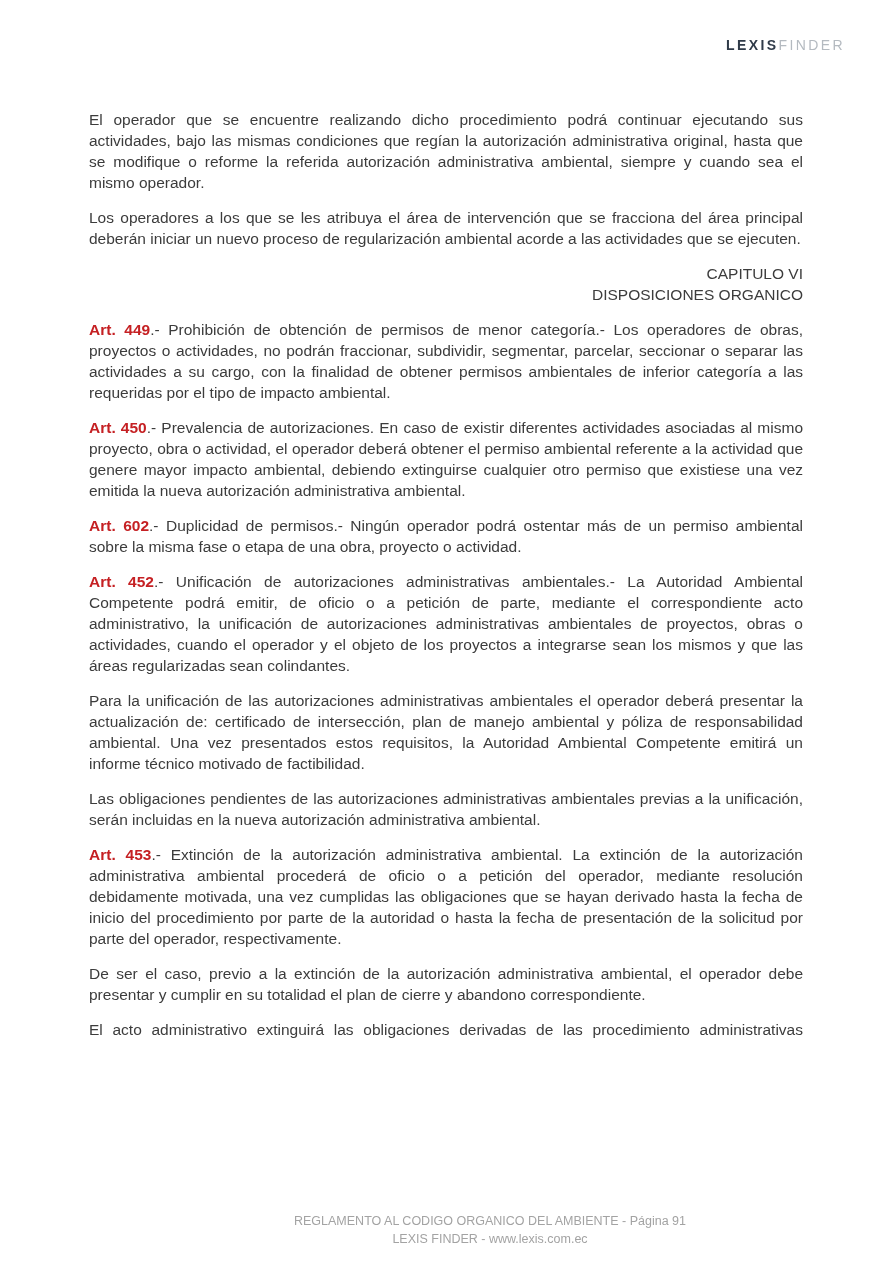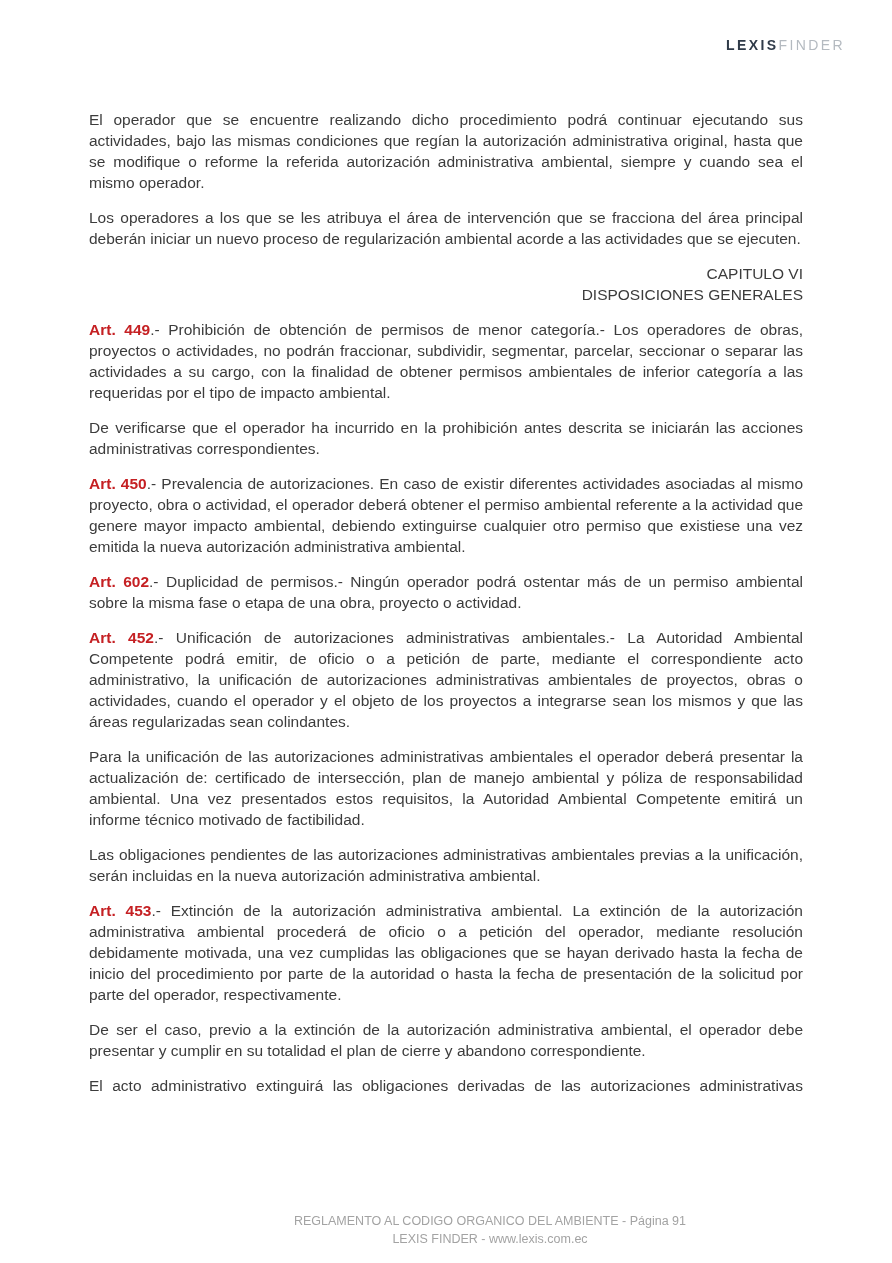--- a/index.html
+++ b/index.html
@@ -71,43 +71,42 @@
   </div>
 
   <div class="content">
 
     <p class="para">El operador que se encuentre realizando dicho procedimiento podrá continuar ejecutando sus actividades, bajo las mismas condiciones que regían la autorización administrativa original, hasta que se modifique o reforme la referida autorización administrativa ambiental, siempre y cuando sea el mismo operador.</p>
 
     <p class="para">Los operadores a los que se les atribuya el área de intervención que se fracciona del área principal deberán iniciar un nuevo proceso de regularización ambiental acorde a las actividades que se ejecuten.</p>
 
     <p class="para heading">
       <span class="heading-line">CAPITULO VI</span>
-      <span class="heading-line">DISPOSICIONES GENERALES</span>
+      <span class="heading-line">DISPOSICIONES ORGANICO</span>
     </p>
 
     <p class="para"><span class="art-label">Art. 449</span><span>.- Prohibición de obtención de permisos de menor categoría.- Los operadores de obras, proyectos o actividades, no podrán fraccionar, subdividir, segmentar, parcelar, seccionar o separar las actividades a su cargo, con la finalidad de obtener permisos ambientales de inferior categoría a las requeridas por el tipo de impacto ambiental.</span></p>
 
-    <p class="para">De verificarse que el operador ha incurrido en la prohibición antes descrita se iniciarán las acciones administrativas correspondientes.</p>
 
 
     <p class="para"><span class="art-label">Art. 450</span><span>.- Prevalencia de autorizaciones. En caso de existir diferentes actividades asociadas al mismo proyecto, obra o actividad, el operador deberá obtener el permiso ambiental referente a la actividad que genere mayor impacto ambiental, debiendo extinguirse cualquier otro permiso que existiese una vez emitida la nueva autorización administrativa ambiental.</span></p>
 
     <p class="para"><span class="art-label">Art. 602</span><span>.- Duplicidad de permisos.- Ningún operador podrá ostentar más de un permiso ambiental sobre la misma fase o etapa de una obra, proyecto o actividad.</span></p>
 
     <p class="para"><span class="art-label">Art. 452</span><span>.- Unificación de autorizaciones administrativas ambientales.- La Autoridad Ambiental Competente podrá emitir, de oficio o a petición de parte, mediante el correspondiente acto administrativo, la unificación de autorizaciones administrativas ambientales de proyectos, obras o actividades, cuando el operador y el objeto de los proyectos a integrarse sean los mismos y que las áreas regularizadas sean colindantes.</span></p>
 
     <p class="para">Para la unificación de las autorizaciones administrativas ambientales el operador deberá presentar la actualización de: certificado de intersección, plan de manejo ambiental y póliza de responsabilidad ambiental. Una vez presentados estos requisitos, la Autoridad Ambiental Competente emitirá un informe técnico motivado de factibilidad.</p>
 
     <p class="para">Las obligaciones pendientes de las autorizaciones administrativas ambientales previas a la unificación, serán incluidas en la nueva autorización administrativa ambiental.</p>
 
     <p class="para"><span class="art-label">Art. 453</span><span>.- Extinción de la autorización administrativa ambiental. La extinción de la autorización administrativa ambiental procederá de oficio o a petición del operador, mediante resolución debidamente motivada, una vez cumplidas las obligaciones que se hayan derivado hasta la fecha de inicio del procedimiento por parte de la autoridad o hasta la fecha de presentación de la solicitud por parte del operador, respectivamente.</span></p>
 
     <p class="para">De ser el caso, previo a la extinción de la autorización administrativa ambiental, el operador debe presentar y cumplir en su totalidad el plan de cierre y abandono correspondiente.</p>
 
-    <p class="para justify-last">El acto administrativo extinguirá las obligaciones derivadas de las autorizaciones administrativas</p>
+    <p class="para justify-last">El acto administrativo extinguirá las obligaciones derivadas de las procedimiento administrativas</p>
 
   </div>
 
   <div class="footer">
     <div>REGLAMENTO AL CODIGO ORGANICO DEL AMBIENTE - Página 91</div>
     <div>LEXIS FINDER - www.lexis.com.ec</div>
   </div>
 
 </div>
 

